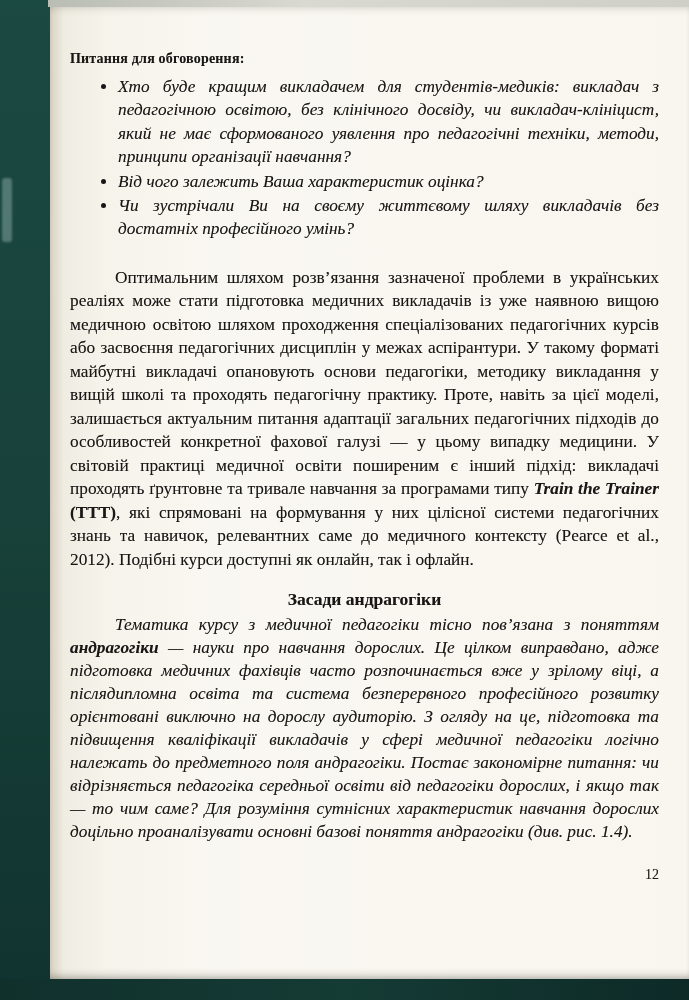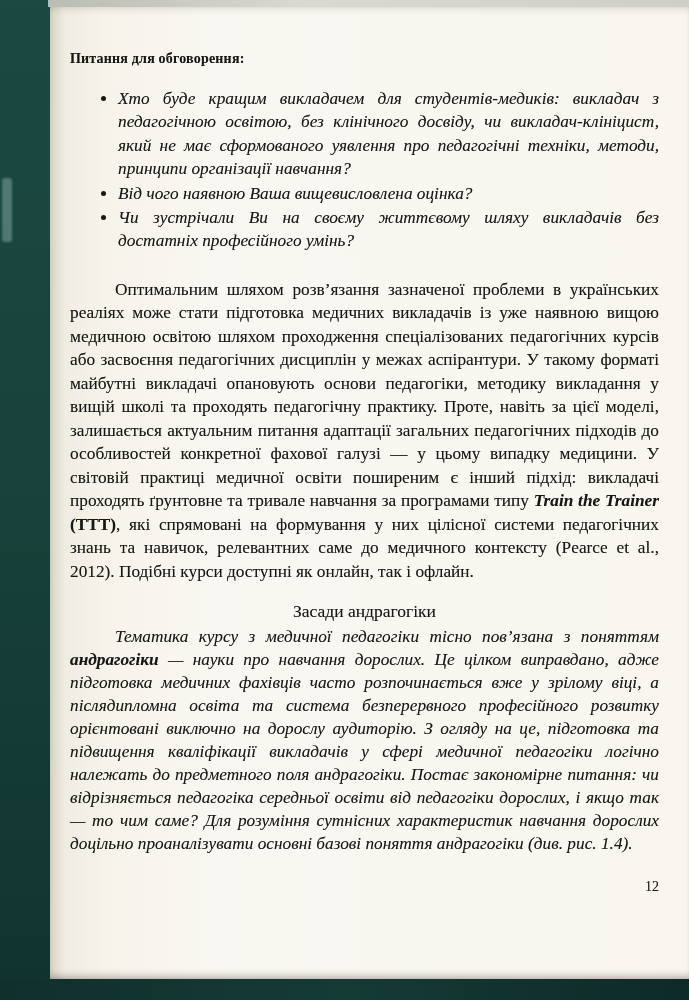--- a/index.html
+++ b/index.html
@@ -32,38 +32,38 @@
     background:linear-gradient(90deg,#d8d2c2 0px, #efece2 14px, #f6f3eb 55px, #f9f7f1 160px, #f8f6ef 100%);
     box-shadow:inset 0 -8px 10px -7px rgba(40,40,30,0.45), inset 0 6px 8px -6px rgba(60,60,50,0.25);
     padding:40px 30px 0 20px;
     color:#181715;
   }
   .heading {
     font-weight:bold; font-size:14px; line-height:24px;
     letter-spacing:0.2px;
   }
   ul.bullets {
-    margin:16px 0 0 0;
+    margin:4px 0 0 0;
     padding-left:48px;
     font-style:italic;
     font-size:17.3px; line-height:23.4px;
     text-align:justify;
   }
   ul.bullets li { margin-bottom:1px; }
   p.body {
     margin-top:25px;
     font-size:17.3px; line-height:23.5px;
     text-align:justify;
     text-indent:45px;
   }
   p.body2 { margin-top:2px; font-size:17.3px; line-height:23px; text-align:justify; text-indent:45px;font-style:italic; }
   .section-heading {
     margin-top:16px;
     text-align:center;
-    font-weight:normal;
+    font-weight:bold;
     font-size:17.5px; line-height:24px;
   }
   .pagenum {
     margin-top:24px;
     text-align:right;
     font-size:14px;
     color:#1c1b19;
   }
   .page, .page * { text-shadow:0 0 0.4px rgba(20,20,20,0.35); }
 </style>
@@ -73,20 +73,20 @@
 <div class="cover-left">
   <div class="cover-mark"></div>
 </div>
 <div class="top-edge"></div>
 <div class="bottom-cover"></div>
 
 <div class="page">
   <div class="heading">Питання для обговорення:</div>
   <ul class="bullets">
     <li>Хто буде кращим викладачем для студентів-медиків: викладач з педагогічною освітою, без клінічного досвіду, чи викладач-клініцист, який не має сформованого уявлення про педагогічні техніки, методи, принципи організації навчання?</li>
-    <li>Від чого наявною Ваша вищевисловлена оцінка?</li>
+    <li>Від чого залежить Ваша характеристик оцінка?</li>
     <li>Чи зустрічали Ви на своєму життєвому шляху викладачів без достатніх професійного умінь?</li>
   </ul>
   <p class="body"><span>Оптимальним шляхом розв’язання зазначеної проблеми в українських реаліях може стати підготовка медичних викладачів із уже наявною вищою медичною освітою шляхом проходження спеціалізованих педагогічних курсів або засвоєння педагогічних дисциплін у межах аспірантури. У такому форматі майбутні викладачі опановують основи педагогіки, методику викладання у вищій школі та проходять педагогічну практику. Проте, навіть за цієї моделі, залишається актуальним питання адаптації загальних педагогічних підходів до особливостей конкретної фахової галузі — у цьому випадку медицини. У світовій практиці медичної освіти поширеним є інший підхід: викладачі проходять ґрунтовне та тривале навчання за програмами типу </span><span style="font-weight: bold; font-style: italic;">Train the Trainer</span><span style="font-weight: bold;"> (ТТТ)</span><span>, які спрямовані на формування у них цілісної системи педагогічних знань та навичок, релевантних саме до медичного контексту (Pearce et al., 2012). Подібні курси доступні як онлайн, так і офлайн.</span></p>
   <div class="section-heading">Засади андрагогіки</div>
   <p class="body2"><span>Тематика курсу з медичної педагогіки тісно пов’язана з поняттям </span><span style="font-weight: bold;">андрагогіки</span><span> — науки про навчання дорослих. Це цілком виправдано, адже підготовка медичних фахівців часто розпочинається вже у зрілому віці, а післядипломна освіта та система безперервного професійного розвитку орієнтовані виключно на дорослу аудиторію. З огляду на це, підготовка та підвищення кваліфікації викладачів у сфері медичної педагогіки логічно належать до предметного поля андрагогіки. Постає закономірне питання: чи відрізняється педагогіка середньої освіти від педагогіки дорослих, і якщо так — то чим саме? Для розуміння сутнісних характеристик навчання дорослих доцільно проаналізувати основні базові поняття андрагогіки (див. рис. 1.4).</span></p>
   <div class="pagenum">12</div>
 </div>
 
 </body></html>

